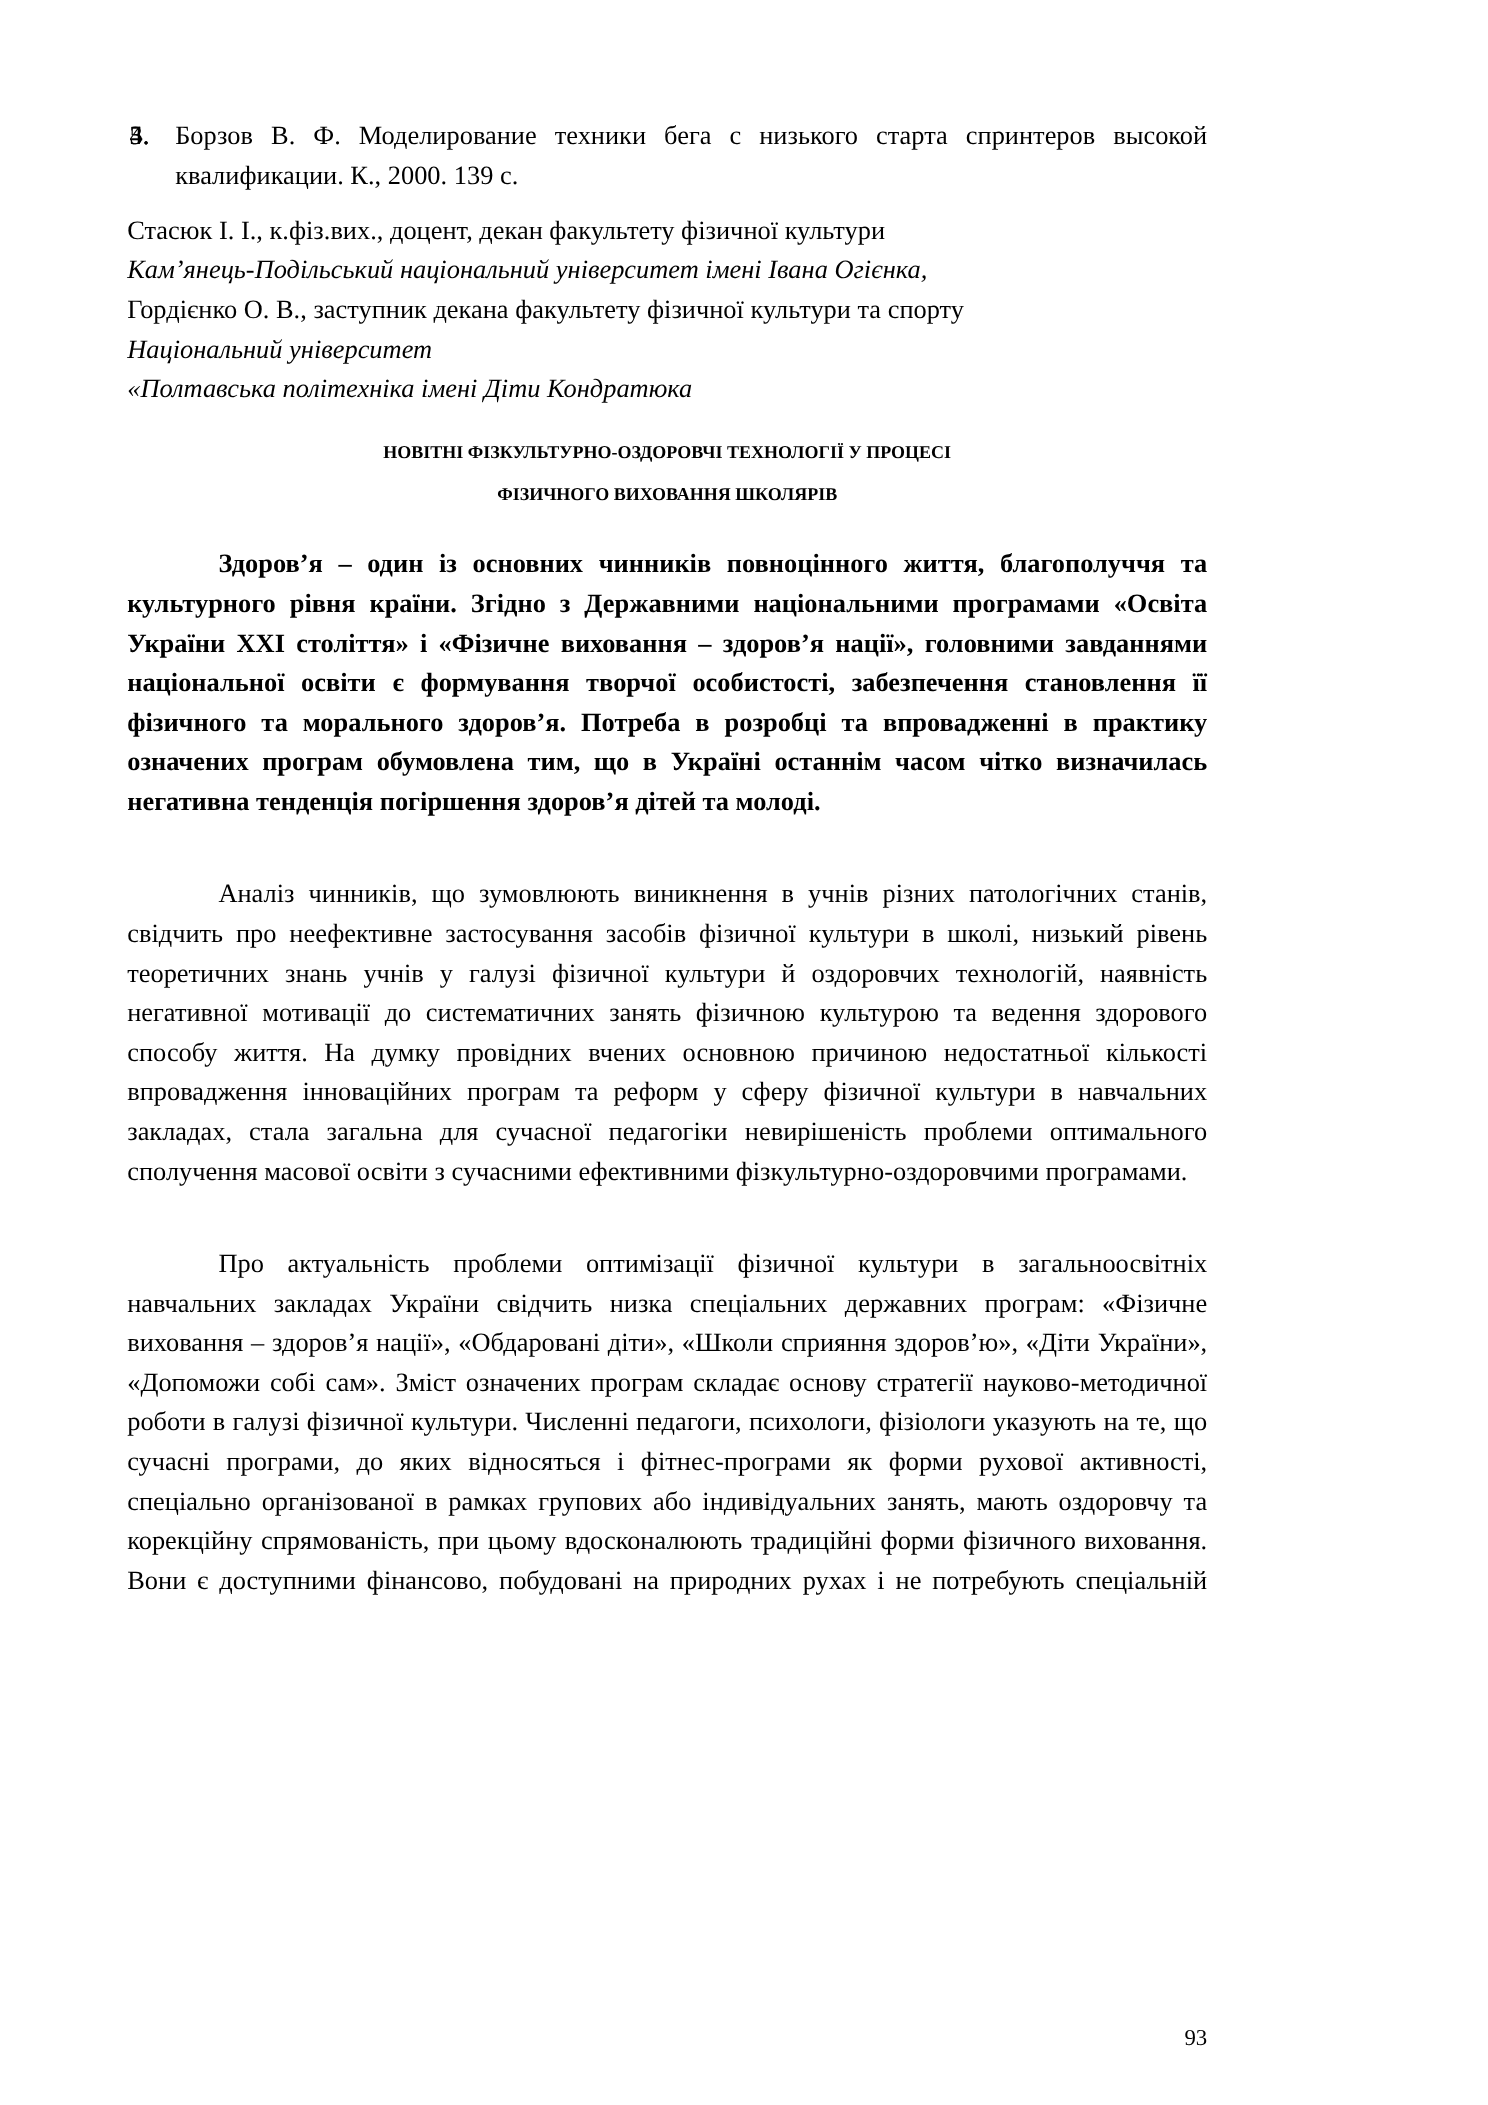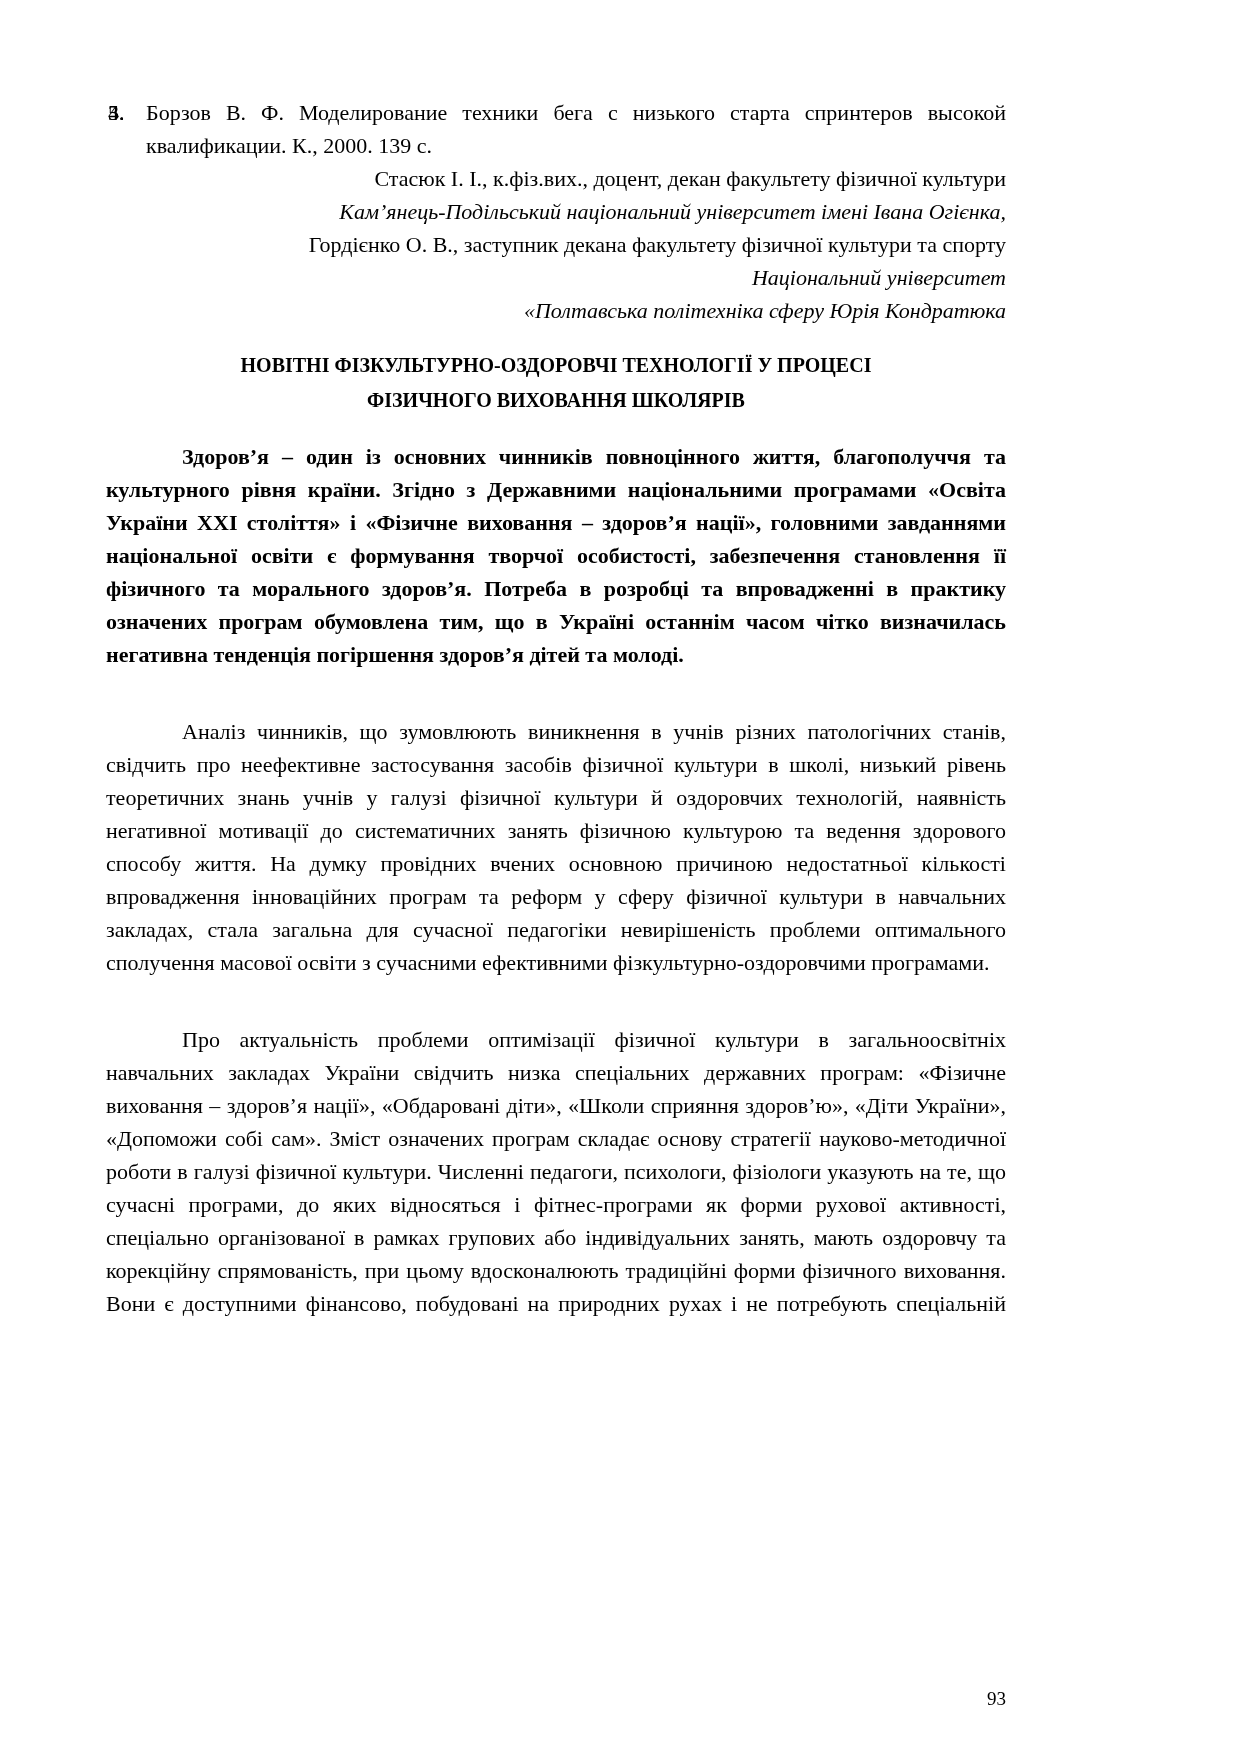--- a/index.html
+++ b/index.html
@@ -13,28 +13,28 @@
     color: #000000;
     font-family: "Liberation Serif", serif;
     font-size: 22px;
     line-height: 33px;
     padding: 96px 234px 0 106px;
     overflow: hidden;
   }
   .references { text-align: justify; }
   .ref-item { position: relative; padding-left: 40px; text-align: justify; }
   .ref-num { position: absolute; left: 2px; top: 0; }
-  .authors { margin-top: 0; text-align: right; }
+  .authors { margin-top: 13px; text-align: left; }
   .author-line { white-space: nowrap; }
   .author-line.italic { font-style: italic; }
   .title {
     margin-top: 21px;
     text-align: center;
     font-weight: bold;
-    font-size: 20px;
+    font-size: 15px;
     line-height: 35px;
   }
   .body-para {
     text-align: justify;
     text-indent: 76px;
     margin-top: 44px;
   }
   .body-para.first { margin-top: 22px; font-weight: bold; }
   .body-para.continues { text-align-last: justify; }
   .page-number {
@@ -63,21 +63,21 @@
       <span class="ref-num">5.</span>
       <span>Борзов В. Ф. Моделирование техники бега с низького старта спринтеров высокой квалификации. К., 2000. 139 с.</span>
     </div>
   </div>
 
   <div class="authors">
     <div class="author-line">Стасюк І. І., к.фіз.вих., доцент, декан факультету фізичної культури</div>
     <div class="author-line italic">Кам’янець-Подільський національний університет імені Івана Огієнка,</div>
     <div class="author-line">Гордієнко О. В., заступник декана факультету фізичної культури та спорту</div>
     <div class="author-line italic">Національний університет</div>
-    <div class="author-line italic">«Полтавська політехніка сферу Юрія Кондратюка</div>
+    <div class="author-line italic">«Полтавська політехніка імені Діти Кондратюка</div>
   </div>
 
   <h1 class="title">
     <span>НОВІТНІ ФІЗКУЛЬТУРНО-ОЗДОРОВЧІ ТЕХНОЛОГІЇ У ПРОЦЕСІ</span><br>
     <span>ФІЗИЧНОГО ВИХОВАННЯ ШКОЛЯРІВ</span>
   </h1>
 
   <p class="body-para first">Здоров’я – один із основних чинників повноцінного життя, благополуччя та культурного рівня країни. Згідно з Державними національними програмами «Освіта України XXI століття» і «Фізичне виховання – здоров’я нації», головними завданнями національної освіти є формування творчої особистості, забезпечення становлення її фізичного та морального здоров’я. Потреба в розробці та впровадженні в практику означених програм обумовлена тим, що в Україні останнім часом чітко визначилась негативна тенденція погіршення здоров’я дітей та молоді.</p>
   <p class="body-para">Аналіз чинників, що зумовлюють виникнення в учнів різних патологічних станів, свідчить про неефективне застосування засобів фізичної культури в школі, низький рівень теоретичних знань учнів у галузі фізичної культури й оздоровчих технологій, наявність негативної мотивації до систематичних занять фізичною культурою та ведення здорового способу життя. На думку провідних вчених основною причиною недостатньої кількості впровадження інноваційних програм та реформ у сферу фізичної культури в навчальних закладах, стала загальна для сучасної педагогіки невирішеність проблеми оптимального сполучення масової освіти з сучасними ефективними фізкультурно-оздоровчими програмами.</p>
   <p class="body-para continues">Про актуальність проблеми оптимізації фізичної культури в загальноосвітніх навчальних закладах України свідчить низка спеціальних державних програм: «Фізичне виховання – здоров’я нації», «Обдаровані діти», «Школи сприяння здоров’ю», «Діти України», «Допоможи собі сам». Зміст означених програм складає основу стратегії науково-методичної роботи в галузі фізичної культури. Численні педагоги, психологи, фізіологи указують на те, що сучасні програми, до яких відносяться і фітнес-програми як форми рухової активності, спеціально організованої в рамках групових або індивідуальних занять, мають оздоровчу та корекційну спрямованість, при цьому вдосконалюють традиційні форми фізичного виховання. Вони є доступними фінансово, побудовані на природних рухах і не потребують спеціальній</p>

